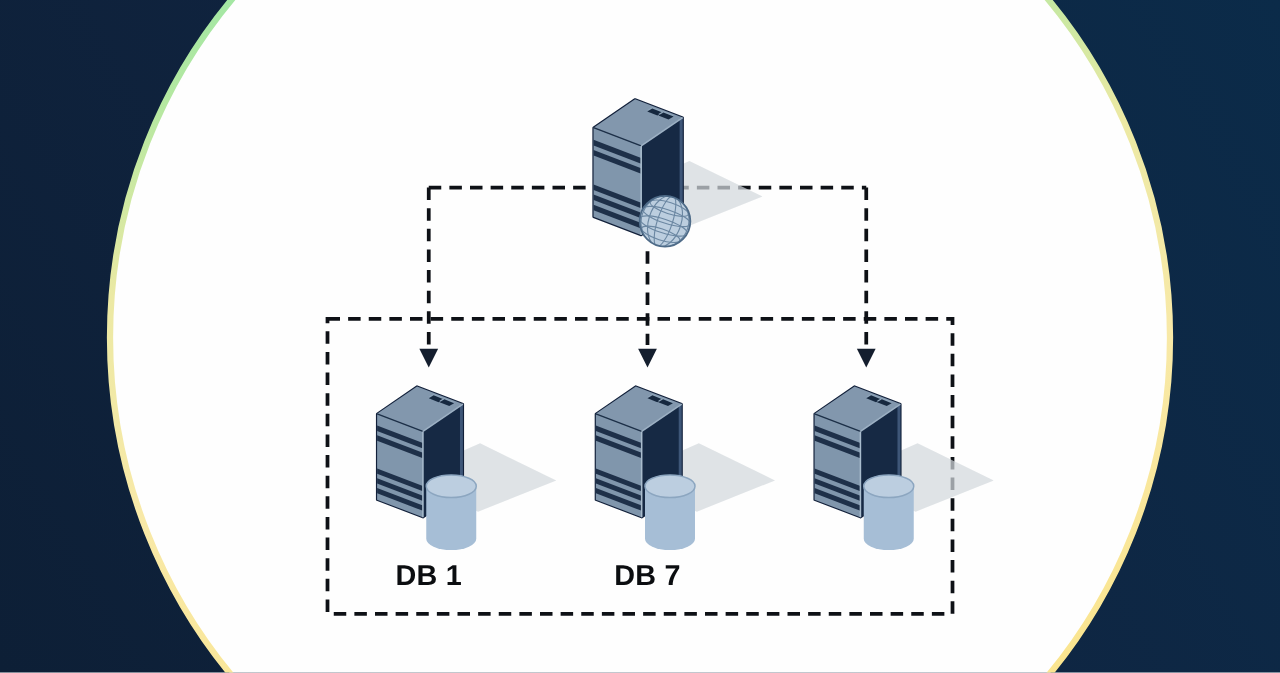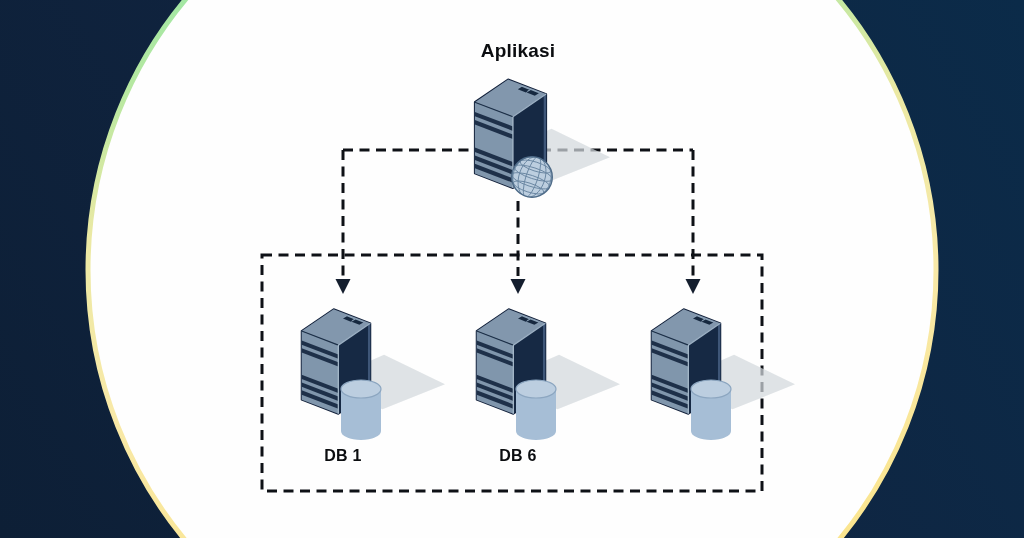--- a/index.html
+++ b/index.html
@@ -9,21 +9,21 @@
     background:linear-gradient(60deg,#0d1f36 0%,#102440 48%,#0b2b49 100%);
   }
   #stage{position:absolute;inset:0;}
   .abs{position:absolute;}
   svg{display:block;}
   .node-label{
     position:absolute;text-align:center;font-weight:700;color:#0b0d10;
     letter-spacing:.2px;
   }
   #app-label{top:40px;left:418px;width:200px;font-size:19px;}
-  .db-label{top:447px;width:160px;font-size:16px;}
+  .db-label{top:447px;width:160px;font-size:23px;}
   #db1-label{left:263px;}
   #db2-label{left:438px;}
   #db3-label{left:613px;}
 </style>
 </head>
 <body>
 
 <div id="stage">
 
   <svg width="0" height="0" aria-hidden="true">
@@ -121,17 +121,16 @@
     <use href="#sym-server" x="2" y="0" width="78" height="117"></use>
     <use href="#sym-cylinder" x="44" y="74" width="44" height="66"></use>
   </svg>
 
   <svg class="abs" style="left:645px;top:303px" width="150" height="142">
     <use href="#sym-shadow" x="25" y="50" width="125" height="58"></use>
     <use href="#sym-server" x="2" y="0" width="78" height="117"></use>
     <use href="#sym-cylinder" x="44" y="74" width="44" height="66"></use>
   </svg>
 
-  <div id="app-label" class="node-label">Aplikasi</div>
   <div id="db1-label" class="node-label db-label">DB 1</div>
-  <div id="db2-label" class="node-label db-label">DB 6</div>
+  <div id="db2-label" class="node-label db-label">DB 7</div>
 
 </div>
 
 </body></html>

